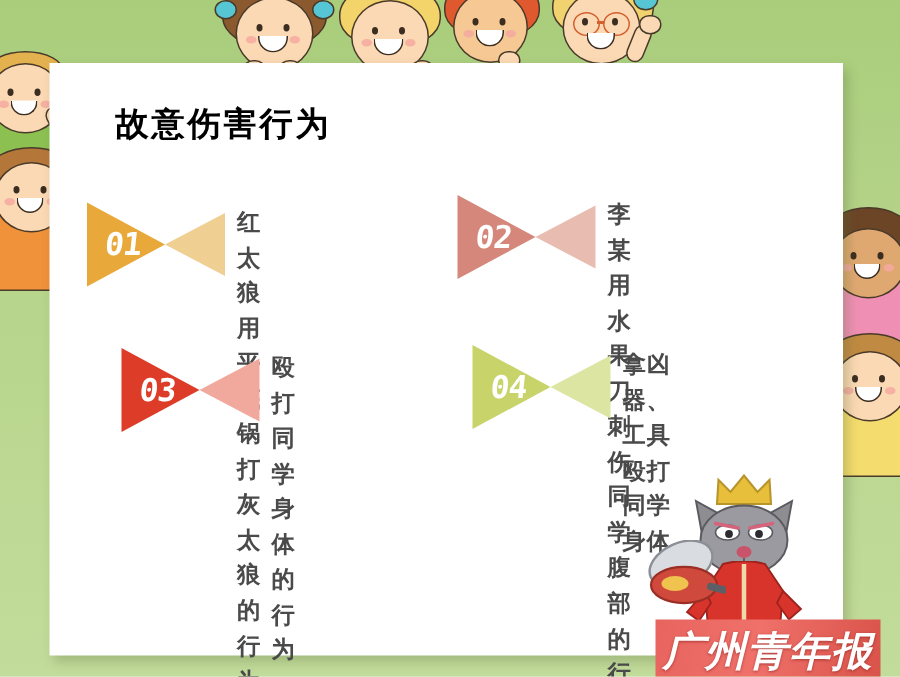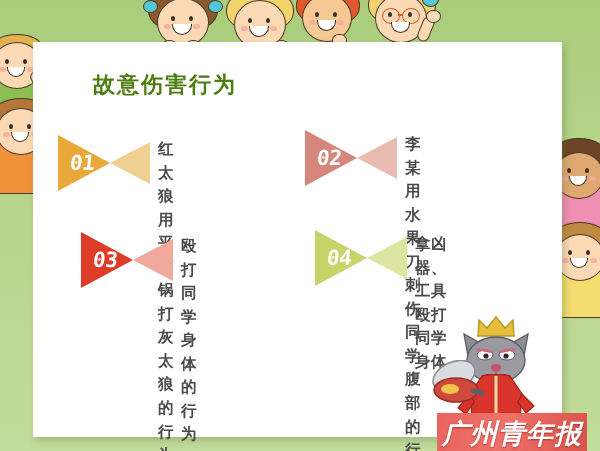--- a/index.html
+++ b/index.html
@@ -42,23 +42,23 @@
   .kid .body{position:absolute;border-radius:12px 12px 4px 4px;border:1.5px solid #4a3a2a;}
 
   
   .card{
     position:absolute;left:33px;top:42px;width:529px;height:395px;
     background:#ffffff;
     box-shadow:3px 4px 7px rgba(90,110,60,.30);
   }
 
   .card-title{
-    position:absolute;left:60px;top:32px;
-    font-size:22px;font-weight:700;color:#4d7c0f;
-    letter-spacing:2px;line-height:1;
+    position:absolute;left:44px;top:32px;
+    font-size:22px;font-weight:700;color:#000000;
+    letter-spacing:2px;line-height:1;font-family:Liberation Mono, monospace;
   }
 
   
   .item{position:absolute;}
   .bowtie{position:absolute;left:0;top:0;width:92px;height:56px;}
   .bowtie .tri-l{
     position:absolute;left:0;top:0;width:0;height:0;
     border-top:28px solid transparent;border-bottom:28px solid transparent;
   }
   .bowtie .tri-r{

